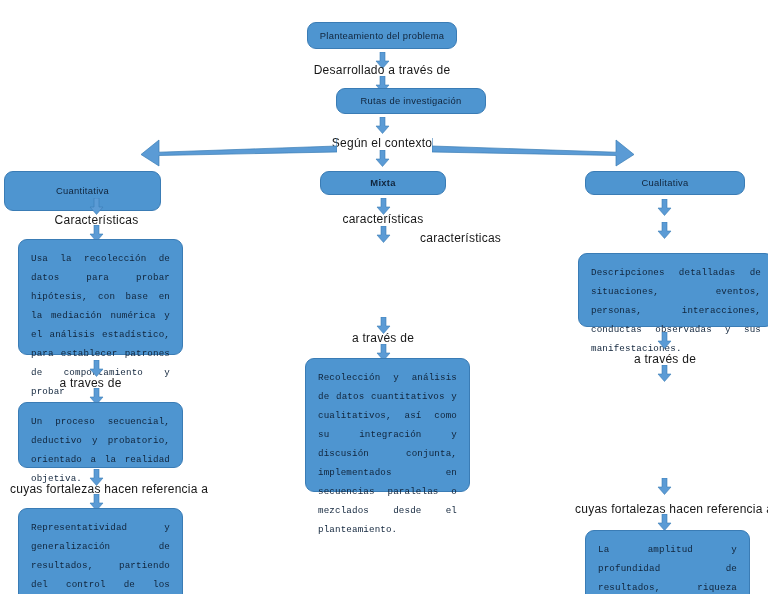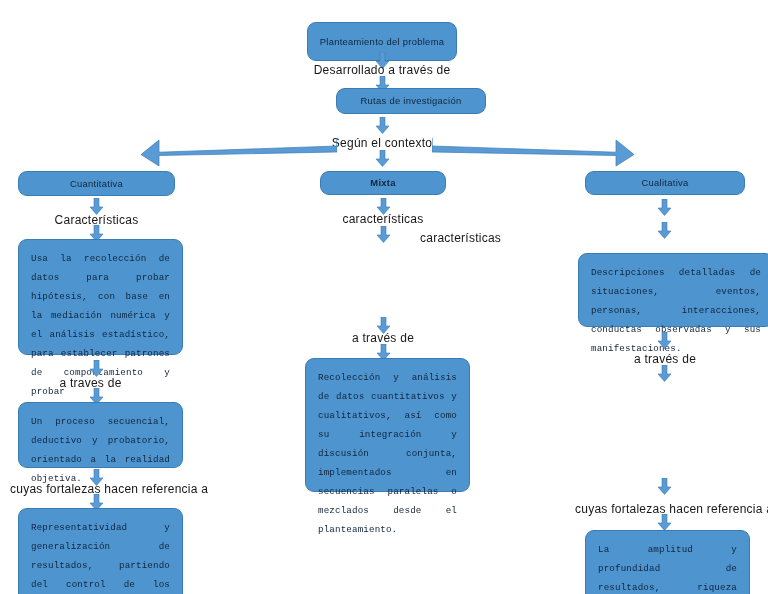--- a/index.html
+++ b/index.html
@@ -75,21 +75,21 @@
   .big-arrow {
     position: absolute;
   }
   .big-arrow svg { display: block; }
 </style>
 </head>
 <body>
 
 <div id="canvas">
 
-  <div class="node title-node" style="left:307px; top:22px; width:150px; height:39px;">Planteamiento del problema</div>
+  <div class="node title-node" style="left:307px; top:22px; width:150px; height:27px;">Planteamiento del problema</div>
 
   <div class="arrow-down" style="left:375px; top:52px;">
     <svg viewBox="0 0 15 17" xmlns="http://www.w3.org/2000/svg">
       <polygon points="5,0 10,0 10,9 14,9 7.5,16.5 1,9 5,9" fill="#5B9BD5" stroke="#3A7CB5" stroke-width="0.6"></polygon>
     </svg>
   </div>
 
   <div class="caption" style="left:307px; top:63px; width:150px;">Desarrollado a través de</div>
 
   <div class="arrow-down" style="left:375px; top:76px;">
@@ -119,21 +119,21 @@
       <polygon points="202,0 202,8 24,14.2 24,2 6,16.5 24,28 24,17.5 202,14" fill="#5B9BD5" stroke="#3A7CB5" stroke-width="0.7" stroke-linejoin="round"></polygon>
     </svg>
   </div>
 
   <div class="big-arrow" style="left:432px; top:138px;">
     <svg width="208" height="30" viewBox="0 0 208 30" xmlns="http://www.w3.org/2000/svg">
       <polygon points="0,0 0,8 184,14.2 184,2 202,16.5 184,28 184,17.5 0,14" fill="#5B9BD5" stroke="#3A7CB5" stroke-width="0.7" stroke-linejoin="round"></polygon>
     </svg>
   </div>
 
-  <div class="node title-node" style="left:18px; top:171px; width:157px; height:25px;">Cuantitativa</div>
+  <div class="node title-node" style="left:4px; top:171px; width:157px; height:40px;">Cuantitativa</div>
 
   <div class="arrow-down" style="left:89px; top:198px;">
     <svg viewBox="0 0 15 17" xmlns="http://www.w3.org/2000/svg">
       <polygon points="5,0 10,0 10,9 14,9 7.5,16.5 1,9 5,9" fill="#5B9BD5" stroke="#3A7CB5" stroke-width="0.6"></polygon>
     </svg>
   </div>
 
   <div class="caption" style="left:18px; top:213px; width:157px;">Características</div>
 
   <div class="arrow-down" style="left:89px; top:225px;">

